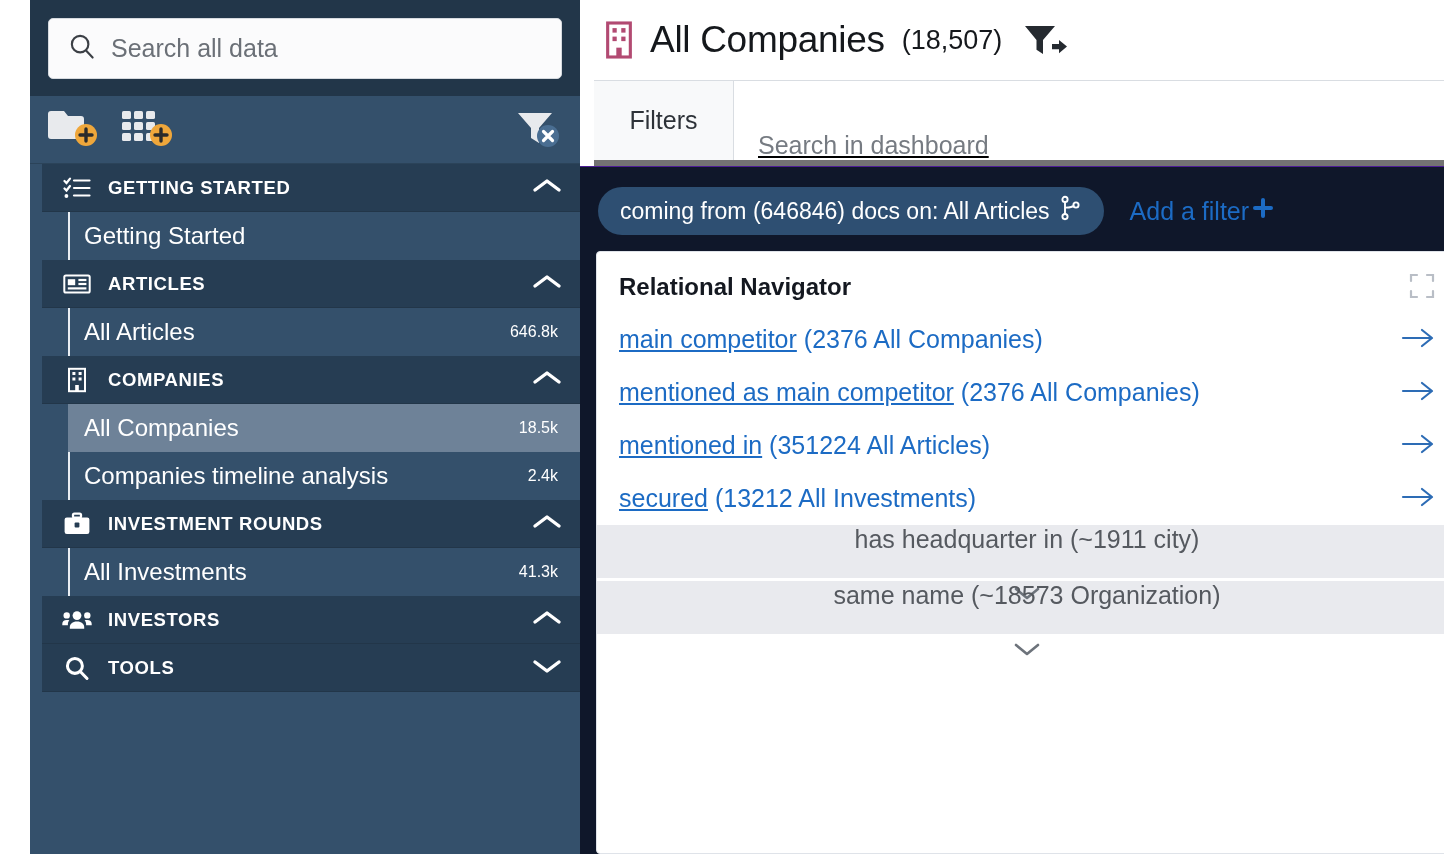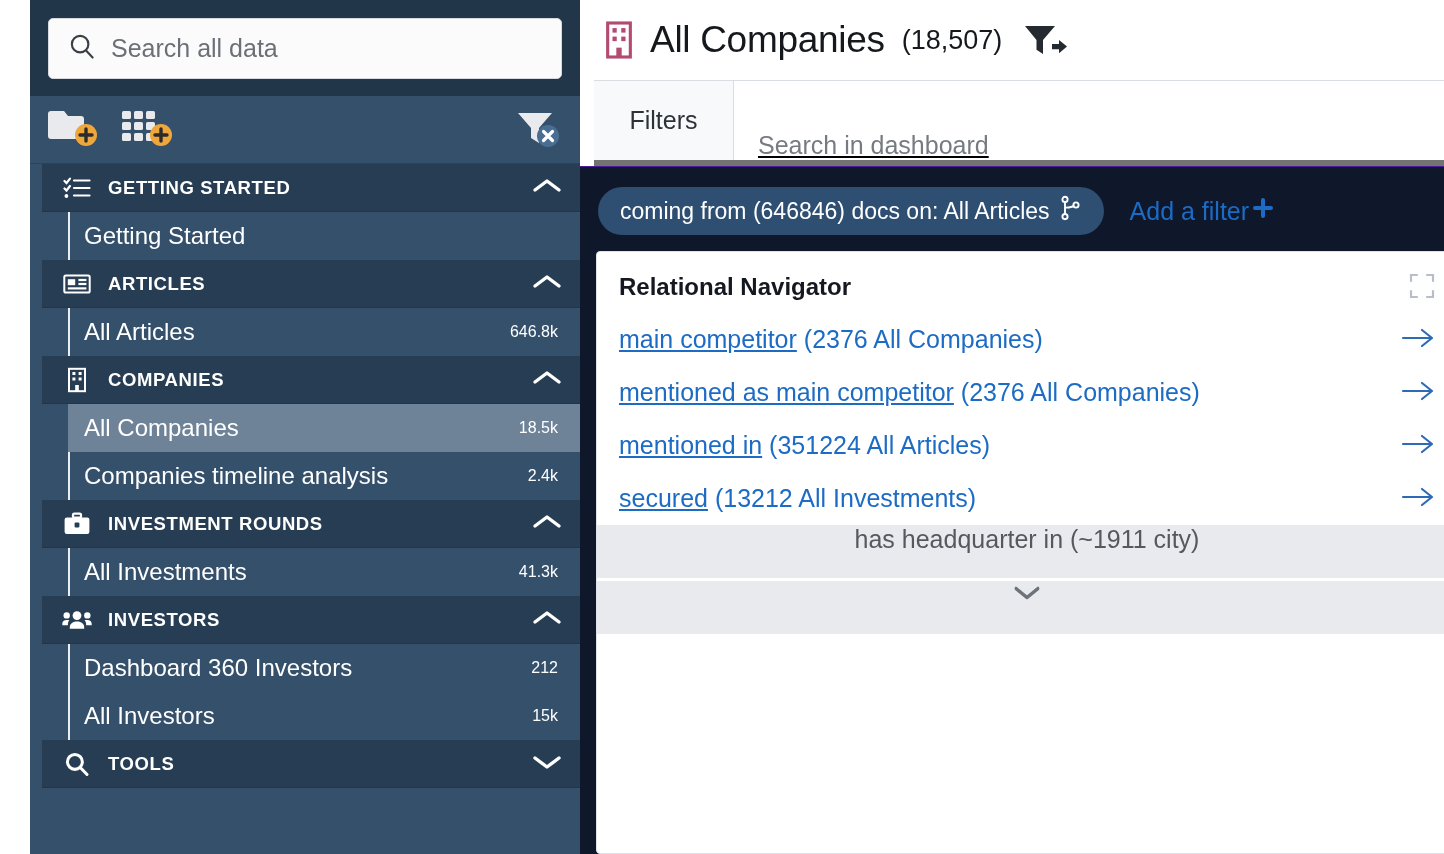--- a/index.html
+++ b/index.html
@@ -325,30 +325,20 @@
             <circle cx="25.3" cy="6.4" r="3.2"></circle>
               <path d="M25.3 11 c2.8 0 4.4 1.7 4.4 3.8 v1.4 h-5.6 v-1.2 c0 -1.6 -.6 -2.9 -1.5 -3.8 .8 -.2 1.7 -.2 2.7 -.2 z"></path>
           </svg>
         </span>
         <span class="sec-label">INVESTORS</span>
         <span class="chev">
           <svg width="30" height="18" viewBox="0 0 30 18" fill="none" stroke="#ffffff" stroke-width="3.4" stroke-linecap="round" stroke-linejoin="round">
               <polyline points="3,13 15,4 27,13"></polyline>
             </svg>
         </span>
-      </div>
-      <div class="sec-items">
-        <div class="nav-item">
-          <span class="ni-label">Dashboard 360 Investors</span>
-          <span class="ni-count">212</span>
-        </div>
-        <div class="nav-item">
-          <span class="ni-label">All Investors</span>
-          <span class="ni-count">15k</span>
-        </div>
       </div>
 
       <div class="sec-head">
         <span class="sec-icon">
           <svg width="28" height="28" viewBox="0 0 24 24" fill="none" stroke="#ffffff" stroke-width="2.6">
             <circle cx="10.2" cy="10.2" r="6.4"></circle>
               <line x1="15" y1="15.2" x2="20.6" y2="21" stroke-linecap="round"></line>
           </svg>
         </span>
         <span class="sec-label">TOOLS</span>
@@ -478,20 +468,21 @@
           <div class="rel-row gray">
             <span class="rel-text"><span class="rel-name">has headquarter in</span><span class="rel-detail"> (~1911 city)</span></span>
             <span class="rel-arrow">
               <svg width="32" height="22" viewBox="0 0 32 22" fill="none" stroke="#6d737b" stroke-width="2.6" stroke-linecap="round" stroke-linejoin="round">
                   <polyline points="5,7 16,16 27,7"></polyline>
                 </svg>
             </span>
           </div>
 
           <div class="rel-row gray">
+            <span class="rel-text"><span class="rel-name">same name</span><span class="rel-detail"> (~18573 Organization)</span></span>
             <span class="rel-arrow">
               <svg width="32" height="22" viewBox="0 0 32 22" fill="none" stroke="#6d737b" stroke-width="2.6" stroke-linecap="round" stroke-linejoin="round">
                   <polyline points="5,7 16,16 27,7"></polyline>
                 </svg>
             </span>
           </div>
 
         </div>
       </div>
 

